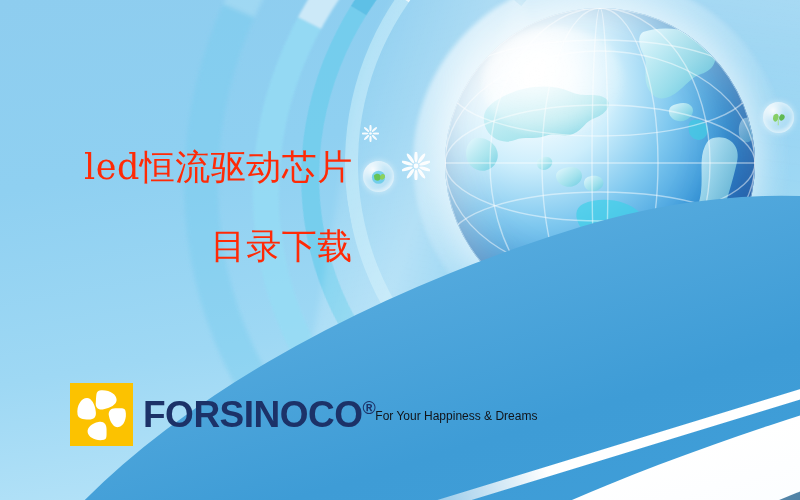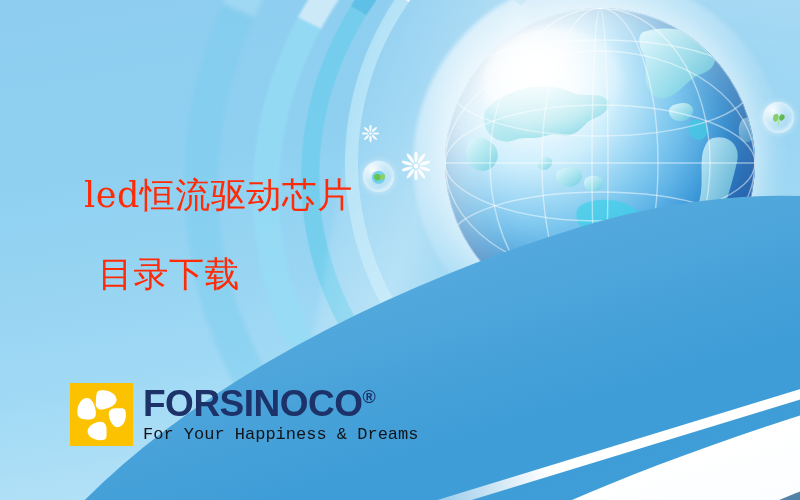--- a/index.html
+++ b/index.html
@@ -190,24 +190,25 @@
     width: 700px; height: 70px;
     background: linear-gradient(110deg, #9ed3ef 0%, #6fb9e3 60%, #4a9ed6 100%);
     border-radius: 60% 40% 0 0 / 100% 100% 0 0;
     transform: rotate(-17deg);
   }
 
   
   #headline {
     position: absolute;
     left: 84px;
-    top: 172px;
+    top: 144px;
     z-index: 40;
     color: #ff2a06;
     line-height: 1.35;
+    text-align: right;
   }
   #headline .hl-line {
     font-family: "DejaVu Serif", "Liberation Serif", serif;
     font-size: 35px;
     letter-spacing: .5px;
     white-space: nowrap;
   }
   #headline .hl-line-2 {
     padding-left: 14px;
     margin-top: 32px;
@@ -225,41 +226,41 @@
   #logo-mark {
     width: 63px;
     height: 63px;
     background: #fcc200;
     flex: 0 0 auto;
     position: relative;
   }
   #logo-text {
     margin-left: 10px;
     display: flex;
-    flex-direction: column;
+    flex-direction: row;
     justify-content: space-between;
   }
   #logo-name {
     font-family: "Liberation Sans", "DejaVu Sans", sans-serif;
     font-weight: bold;
     font-size: 37px;
     line-height: 1;
     color: #1c3268;
     letter-spacing: -0.5px;
     white-space: nowrap;
   }
   #logo-name .reg {
     font-size: 18px;
     vertical-align: super;
     line-height: 1;
   }
   #logo-tagline {
-    margin-top: 3px;
-    font-family: Liberation Mono, monospace;
-    font-size: 17px;
+    margin-top: 13px;
+    font-family: Liberation Sans, sans-serif;
+    font-size: 12px;
     color: #111318;
     white-space: nowrap;
     letter-spacing: 0px;
   }
 </style>
 </head>
 <body>
 
 <div id="banner">
 

